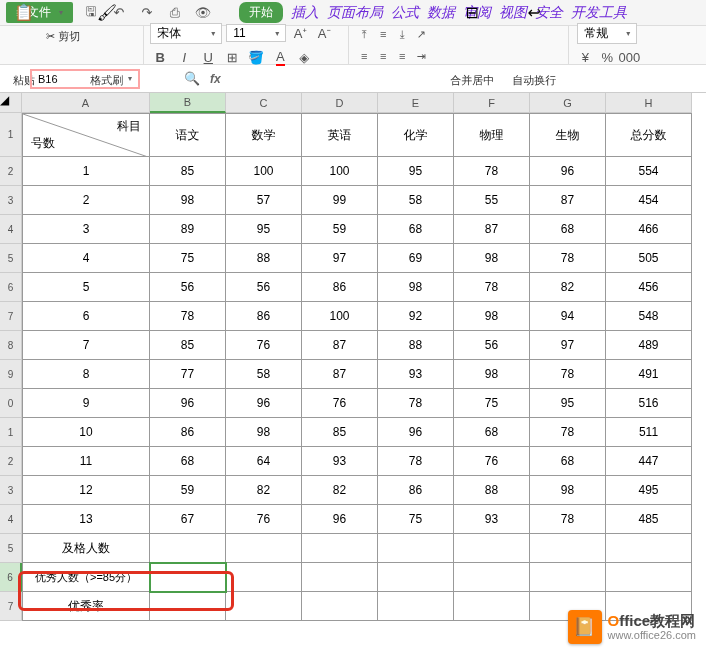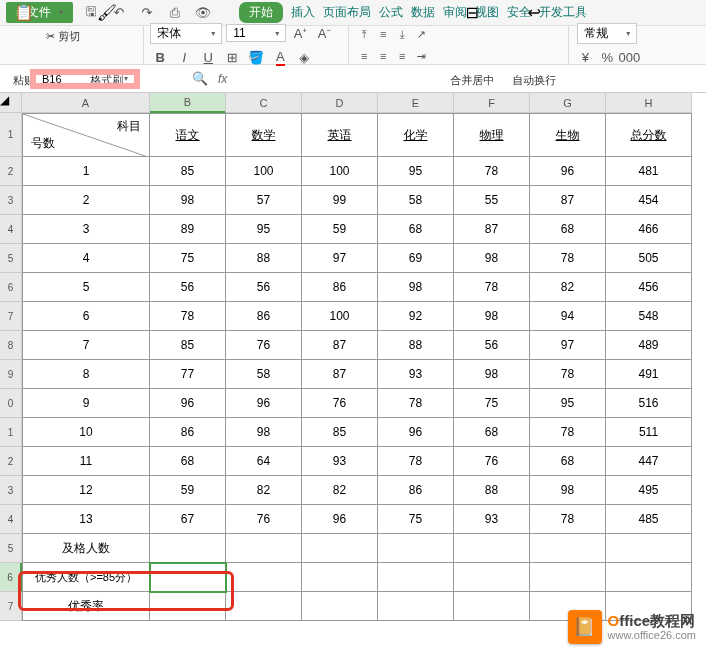--- a/index.html
+++ b/index.html
@@ -1,42 +1,42 @@
 <!DOCTYPE html>
 <html><head>
   <meta charset="utf-8">
   <style>
     * { box-sizing: border-box; margin: 0; padding: 0; }
     body { font-family: "Microsoft YaHei", Arial, sans-serif; font-size: 12px; background: #fff; width: 706px; height: 654px; overflow: hidden; position: relative; }
     
     
     .menu-bar { display: flex; align-items: center; height: 26px; background: #f5f5f5; border-bottom: 1px solid #ddd; padding: 0 6px; gap: 8px; }
     .file-btn { background: #4a9e4a; color: #fff; padding: 2px 10px; border-radius: 2px; font-size: 12px; display: flex; align-items: center; gap: 4px; }
-    .menu-item { color: #0f766e; font-size: 12px; cursor: pointer; }
+    .menu-item { color: #6d28d9; font-size: 14px; cursor: pointer; font-style: italic; }
     .tab-active { background: #4a9e4a; color: #fff; padding: 2px 10px; border-radius: 7px; }
     
     
     .ribbon { background: #f9f9f9; border-bottom: 1px solid #ddd; padding: 4px 6px; }
     .ribbon-row { display: flex; align-items: center; gap: 6px; height: 30px; }
     .ribbon-group { display: flex; align-items: center; gap: 4px; padding-right: 8px; }
     .ribbon-sep { width: 1px; height: 40px; background: #ddd; }
     .icon-btn { width: 20px; height: 20px; display: inline-flex; align-items: center; justify-content: center; color: #555; font-size: 13px; cursor: pointer; }
     .label-small { font-size: 11px; color: #333; margin-top: 48px; }
     .font-select { border: 1px solid #ccc; background: #fff; padding: 1px 6px; font-size: 12px; min-width: 60px; display: flex; align-items: center; justify-content: space-between; }
     .dropdown-arrow { font-size: 8px; color: #666; margin-left: 4px; }
     .align-group { display: flex; gap: 1px; }
     .align-btn { width: 18px; height: 18px; display: inline-flex; align-items: center; justify-content: center; font-size: 11px; color: #555; }
     .big-btn { display: flex; flex-direction: column; align-items: center; gap: 2px; padding: 2px 6px; }
     .big-btn-icon { width: 24px; height: 20px; display: flex; align-items: center; justify-content: center; font-size: 16px; }
     
     
     .formula-bar { display: flex; align-items: center; height: 28px; border-bottom: 1px solid #ccc; background: #fff; }
-    .name-box { border: 6px solid #fca5a5; width: 110px; height: 20px; margin: 0 20px 0 30px; display: flex; align-items: center; padding: 0 6px; font-size: 11px; justify-content: space-between; gap: 24px; }
+    .name-box { border: 2px solid #fca5a5; width: 110px; height: 20px; margin: 0 12px 0 30px; display: flex; align-items: center; padding: 0 6px; font-size: 11px; justify-content: space-between; gap: 24px; }
     .fx-area { display: flex; align-items: center; gap: 8px; margin-left: 30px; }
-    .fx-label { font-style: italic; color: #666; }
+    .fx-label { font-style: italic; color: #666; font-weight: bold; }
     
     
     .sheet-wrap { position: relative; }
     .corner { position: absolute; left: 0; top: 0; width: 22px; height: 20px; background: #e8e8e8; border-right: 1px solid #ccc; border-bottom: 1px solid #ccc; }
     .col-headers { display: flex; margin-left: 22px; height: 20px; }
     .col-h { background: #e8e8e8; border-right: 1px solid #ccc; border-bottom: 1px solid #ccc; display: flex; align-items: center; justify-content: center; font-size: 11px; color: #555; }
     .col-h.active { background: #d0e8d0; border-bottom: 2px solid #4a9e4a; }
     .col-A { width: 128px; } .col-B { width: 76px; } .col-C { width: 76px; } .col-D { width: 76px; }
     .col-E { width: 76px; } .col-F { width: 76px; } .col-G { width: 76px; } .col-H { width: 86px; }
     
@@ -49,21 +49,21 @@
     .hdr-row { height: 44px; }
     .data-row { height: 29px; }
     .last-row { height: 29px; }
     
     
     .diag-cell { position: relative; border-right: 1px solid #999; border-bottom: 1px solid #999; border-top: 1px solid #999; border-left: 1px solid #999; }
     .diag-cell svg { position: absolute; left: 0; top: 0; width: 100%; height: 100%; }
     .diag-top { position: absolute; right: 8px; top: 4px; font-size: 12px; }
     .diag-bot { position: absolute; left: 8px; bottom: 4px; font-size: 12px; }
     
-    .bordered { border-top: 1px solid #999; text-decoration: underline; }
+    .bordered { border-top: 1px solid #999; }
     .left-border { border-left: 1px solid #999; }
     
     
     .selected-cell { outline: 2px solid #4a9e4a; outline-offset: -1px; position: relative; z-index: 2; }
     
     
     .highlight-box { position: absolute; border: 3px solid #e03020; border-radius: 6px; pointer-events: none; z-index: 5; }
     
     
     .watermark { position: absolute; bottom: 10px; right: 10px; display: flex; align-items: center; gap: 6px; z-index: 10; }
@@ -227,21 +227,21 @@
   <div id="data-rows">
       <div class="row data-row">
         <div class="row-h">2</div>
         <div class="cell col-A left left-border">1</div>
         <div class="cell col-B">85</div>
         <div class="cell col-C">100</div>
         <div class="cell col-D">100</div>
         <div class="cell col-E">95</div>
         <div class="cell col-F">78</div>
         <div class="cell col-G">96</div>
-        <div class="cell col-H">481</div>
+        <div class="cell col-H">554</div>
       </div>
       <div class="row data-row">
         <div class="row-h">3</div>
         <div class="cell col-A left left-border">2</div>
         <div class="cell col-B">98</div>
         <div class="cell col-C">57</div>
         <div class="cell col-D">99</div>
         <div class="cell col-E">58</div>
         <div class="cell col-F">55</div>
         <div class="cell col-G">87</div>

